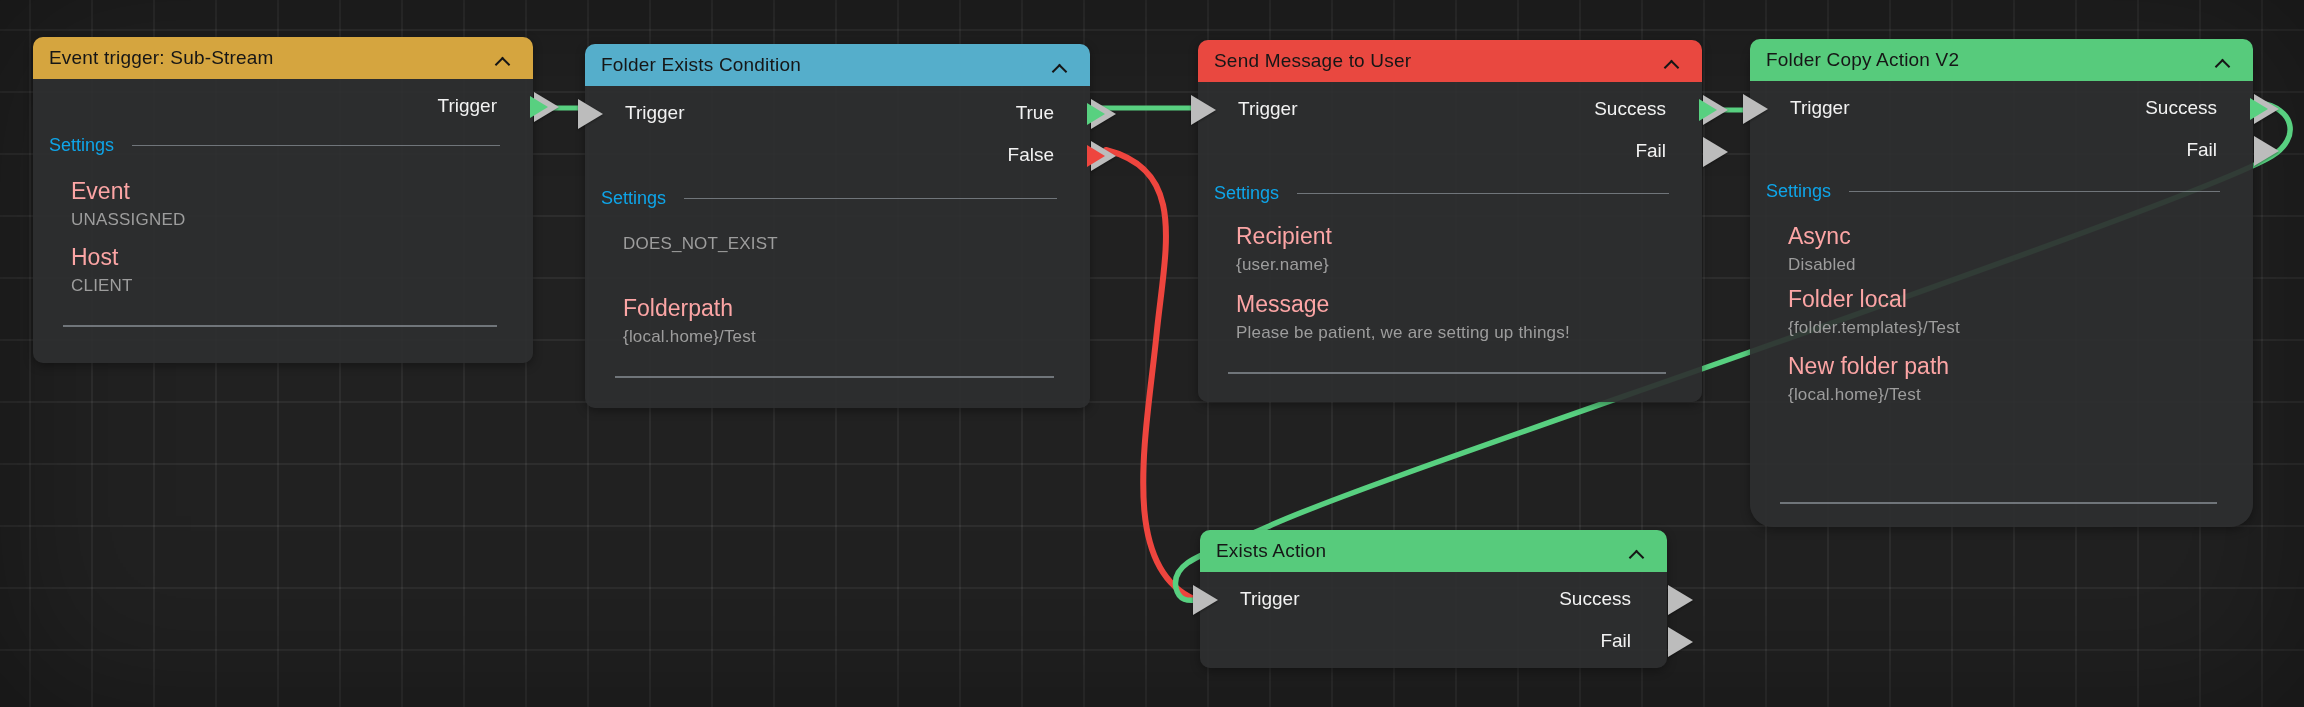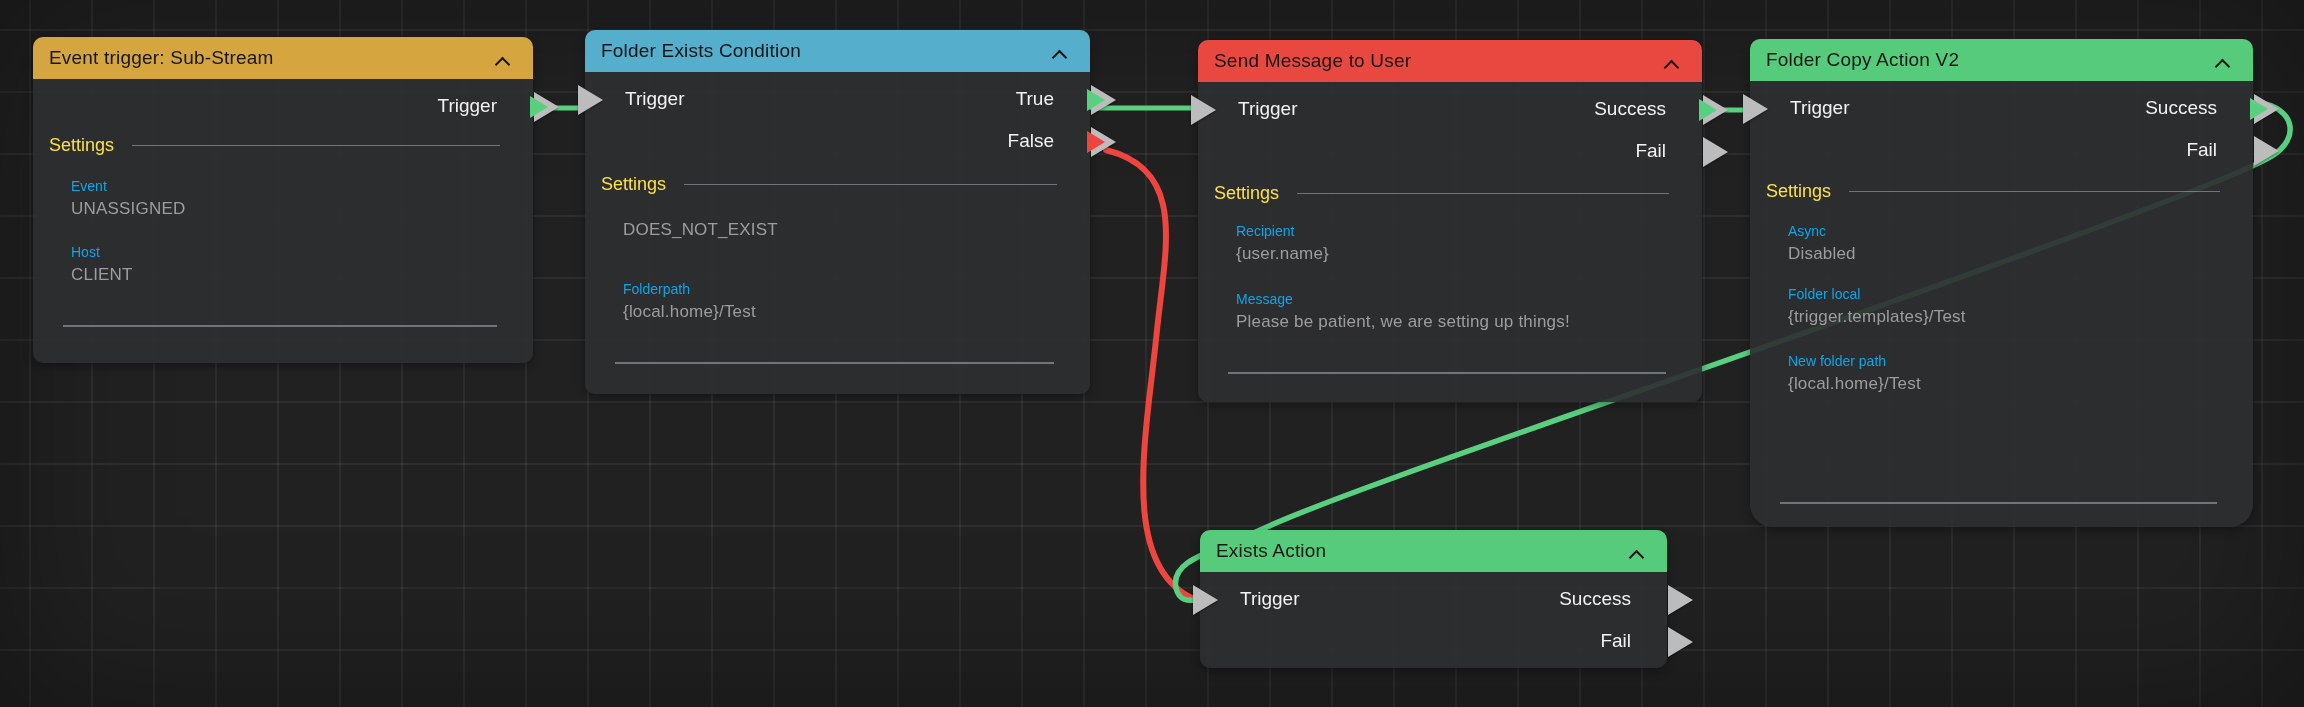--- a/index.html
+++ b/index.html
@@ -71,25 +71,25 @@
     border-top:11px solid transparent; border-bottom:11px solid transparent;
     border-left:18px solid transparent;
   }
   .port-row.out .arrow-fill { right:-15px; }
   .fill-green .arrow-fill { border-left-color:#58d080; }
   .fill-red   .arrow-fill { border-left-color:#ee453e; }
   
   .settings-row {
     position:absolute; left:16px; right:33px;
     display:flex; align-items:center;
-    color:#fde047; font-size:18px;
+    color:#0ea5e9; font-size:18px;
   }
   .settings-row .rule { flex:1; height:1.5px; background:rgba(170,176,185,0.55); margin-left:18px; }
   .setting-item { position:absolute; left:38px; right:30px; }
-  .setting-item .lbl { color:#0ea5e9; font-size:14px; }
+  .setting-item .lbl { color:#fca5a5; font-size:23px; }
   .setting-item .val { color:#9d9d9d; font-size:17px; margin-top:5px; letter-spacing:.2px; }
   .bottom-rule {
     position:absolute; left:30px; right:36px; height:1.5px;
     background:rgba(170,176,185,0.55);
   }
   
   .hdr-gold  { background:#d5a53f; }
   .hdr-blue  { background:#55aecb; }
   .hdr-red   { background:#e94840; }
   .hdr-green { background:#57cb7c; }
@@ -125,21 +125,21 @@
       <div class="lbl">Event</div>
       <div class="val">UNASSIGNED</div>
     </div>
     <div class="setting-item" style="top:207px;">
       <div class="lbl">Host</div>
       <div class="val">CLIENT</div>
     </div>
     <div class="bottom-rule" style="top:288px;"></div>
   </div>
 
-  <div class="node" style="left:585px; top:30px; width:505px; height:364px;">
+  <div class="node" style="left:585px; top:44px; width:505px; height:364px;">
     <div class="node-header hdr-blue">
       <span>Folder Exists Condition</span>
       <span class="chevron-up"></span>
     </div>
     <div class="port-row in row1" style="left:0;">
       <span class="arrow"></span>
       <span class="port-label">Trigger</span>
     </div>
     <div class="port-row out row1 fill-green" style="right:0;">
       <span class="port-label">True</span>
@@ -219,21 +219,21 @@
     <div class="settings-row" style="top:142px;">
       <span>Settings</span>
       <span class="rule"></span>
     </div>
     <div class="setting-item" style="top:184px;">
       <div class="lbl">Async</div>
       <div class="val">Disabled</div>
     </div>
     <div class="setting-item" style="top:247px;">
       <div class="lbl">Folder local</div>
-      <div class="val">{trigger.templates}/Test</div>
+      <div class="val">{folder.templates}/Test</div>
     </div>
     <div class="setting-item" style="top:314px;">
       <div class="lbl">New folder path</div>
       <div class="val">{local.home}/Test</div>
     </div>
     <div class="bottom-rule" style="top:463px;"></div>
   </div>
 
   <div class="node" style="left:1200px; top:530px; width:467px; height:138px;">
     <div class="node-header hdr-green">

